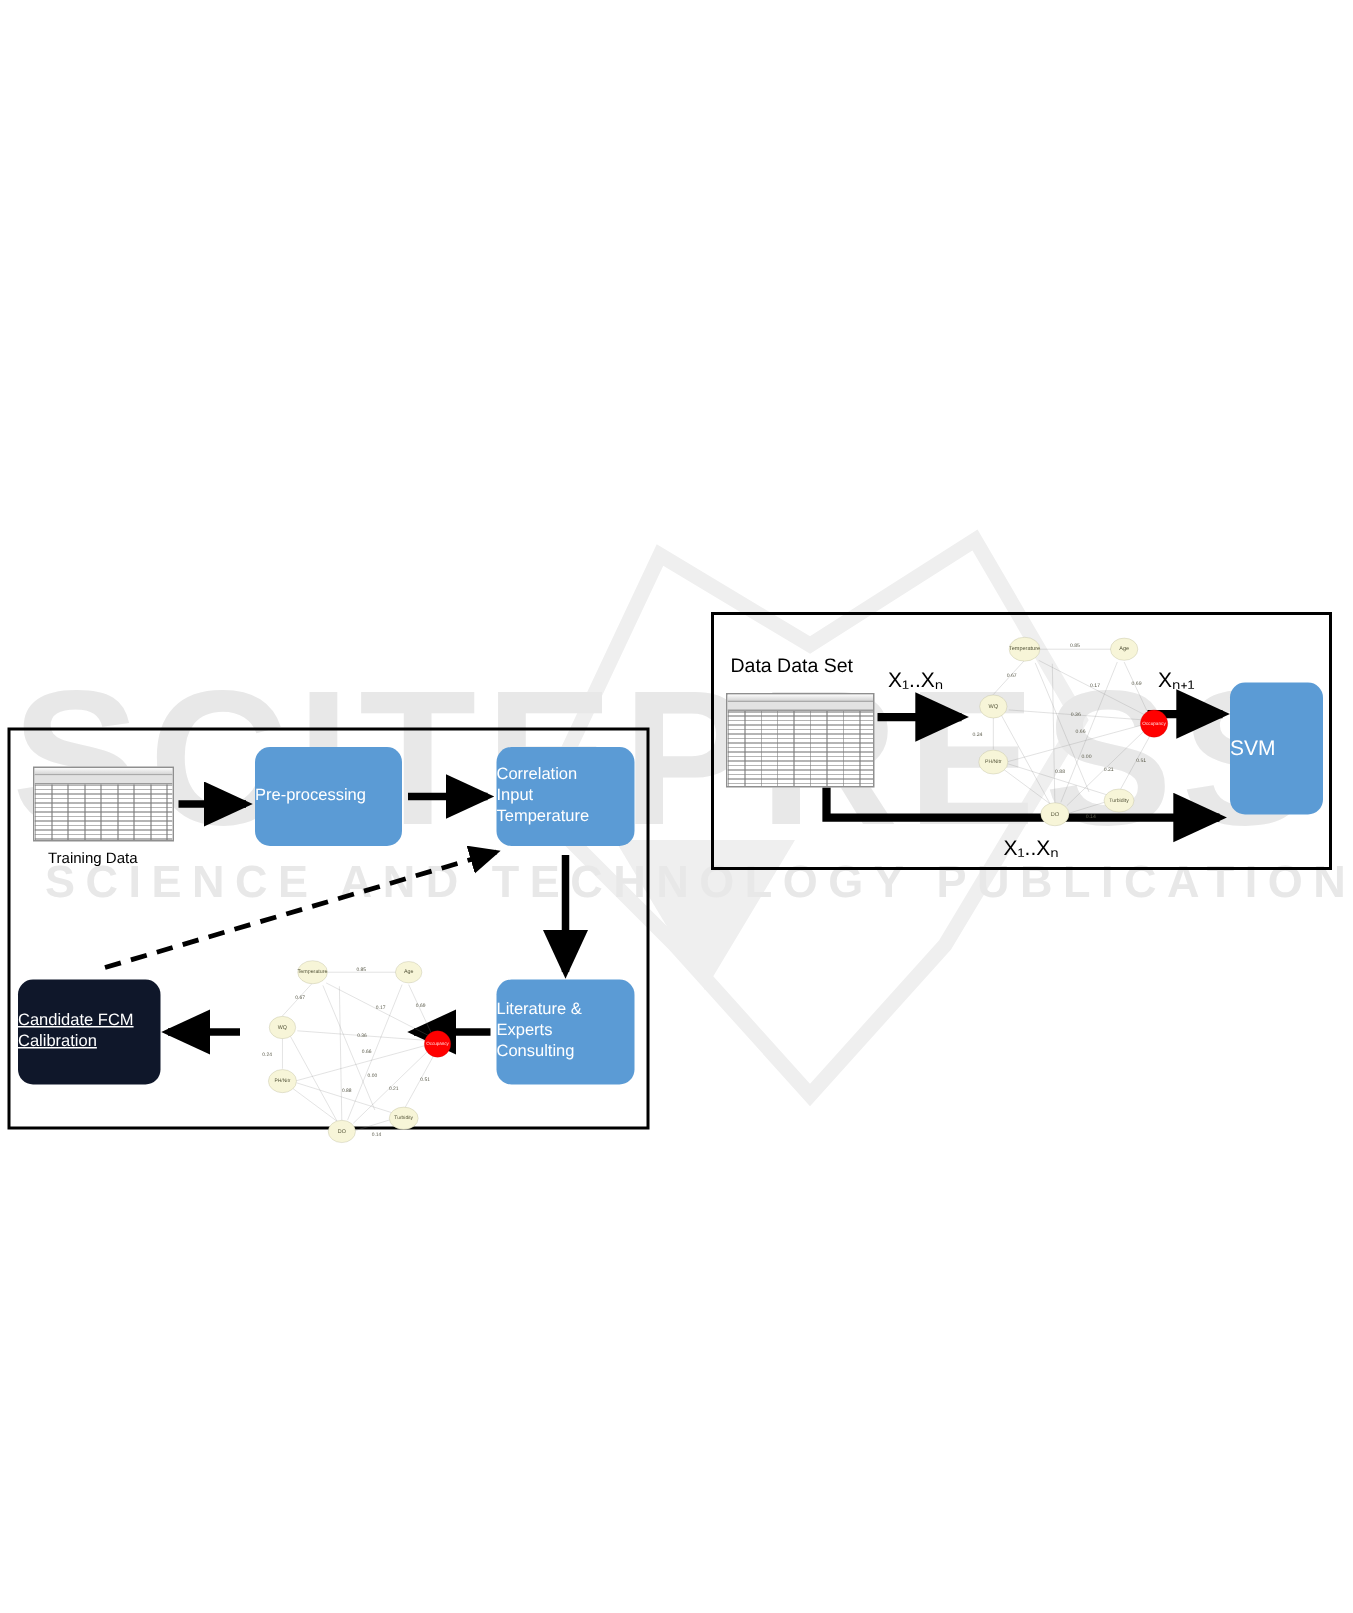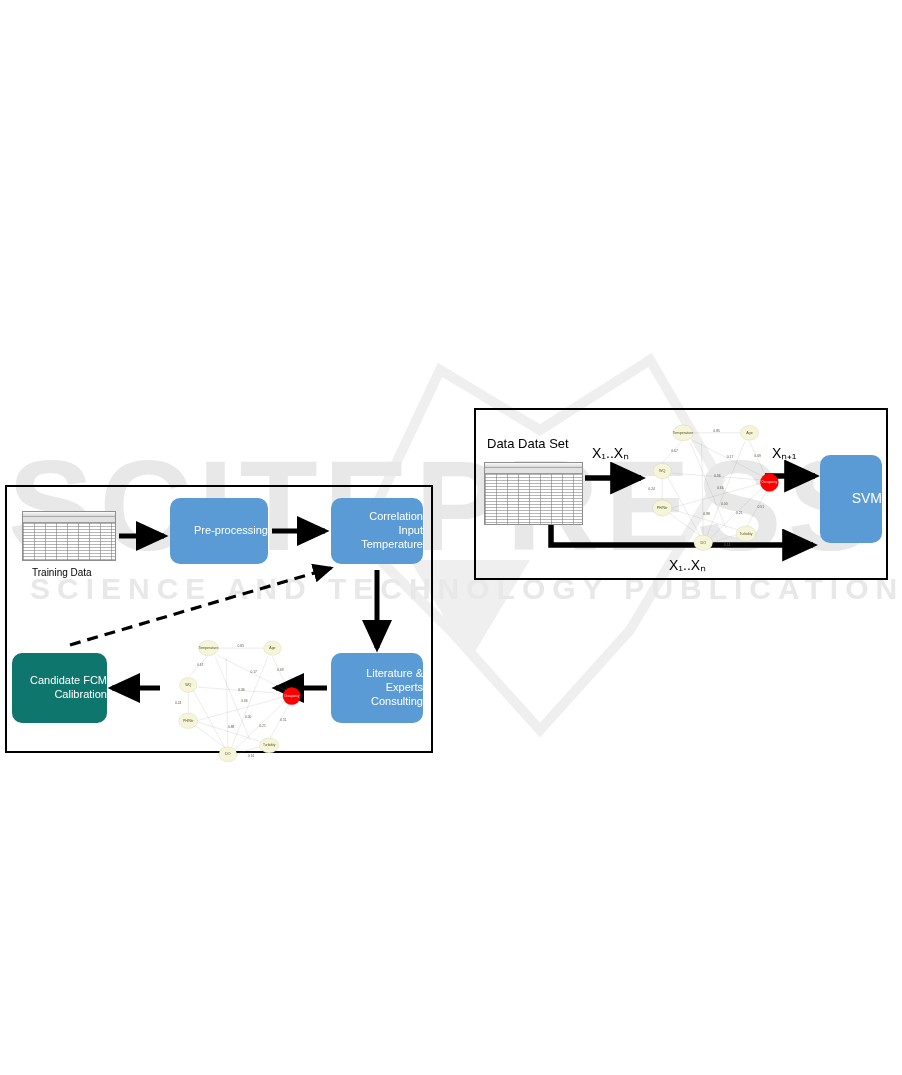--- a/index.html
+++ b/index.html
@@ -64,21 +64,21 @@
     left: 474px; top: 408px;
     width: 414px; height: 172px;
   }
 
   
   .proc-box {
     position: absolute;
     border-radius: 10px;
     display: flex;
     flex-direction: column;
-    align-items: flex-end;
+    align-items: flex-start;
     justify-content: center;
     color: #ffffff;
     text-align: center;
     z-index: 6;
     line-height: 1.25;
   }
   .proc-box span { display: block; }
 
   #box-preprocessing {
     left: 170px; top: 498px;
@@ -361,21 +361,21 @@
   <span>Input</span>
   <span>Temperature</span>
 </div>
 
 <div class="proc-box" id="box-literature" style="background: rgb(91, 155, 213);">
   <span>Literature &amp;</span>
   <span>Experts</span>
   <span>Consulting</span>
 </div>
 
-<div class="proc-box" id="box-candidate" style="background: #0f766e;">
+<div class="proc-box" id="box-candidate" style="background: #0f172a; text-decoration: underline;">
   <span>Candidate FCM</span>
   <span>Calibration</span>
 </div>
 
 <div class="proc-box" id="box-svm" style="background: rgb(91, 155, 213);">
   <span>SVM</span>
 </div>
 
 <div class="flow-label" id="lbl-x1n-top">X₁..Xₙ</div>
 <div class="flow-label" id="lbl-xn1">Xₙ₊₁</div>

